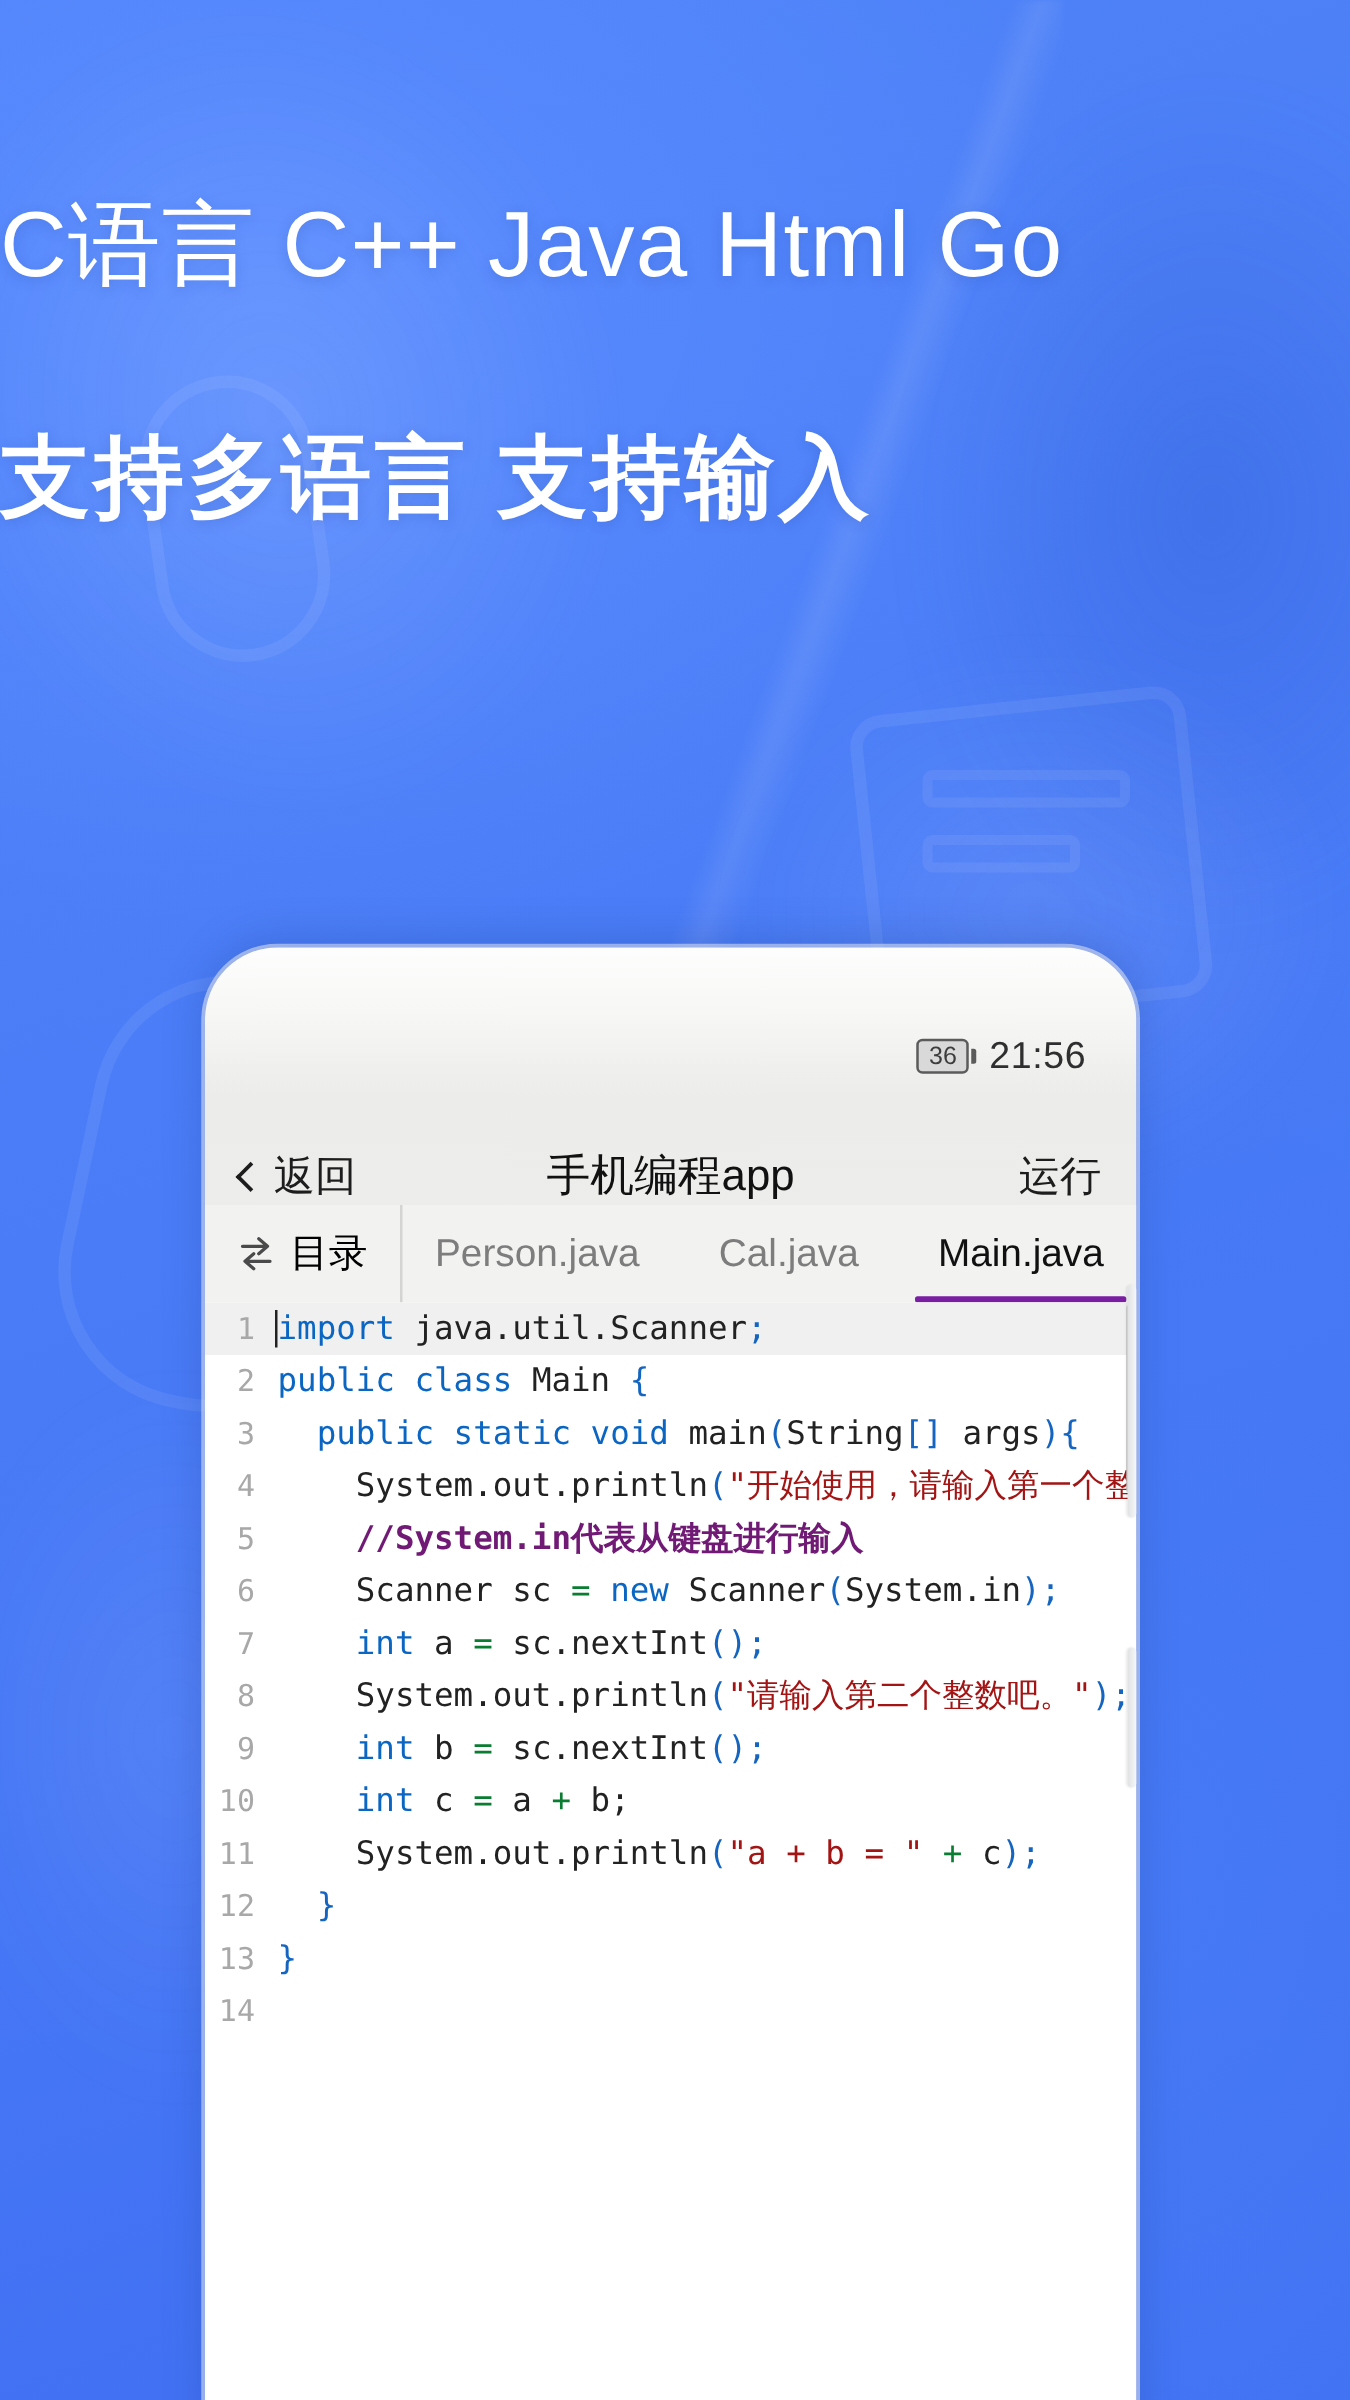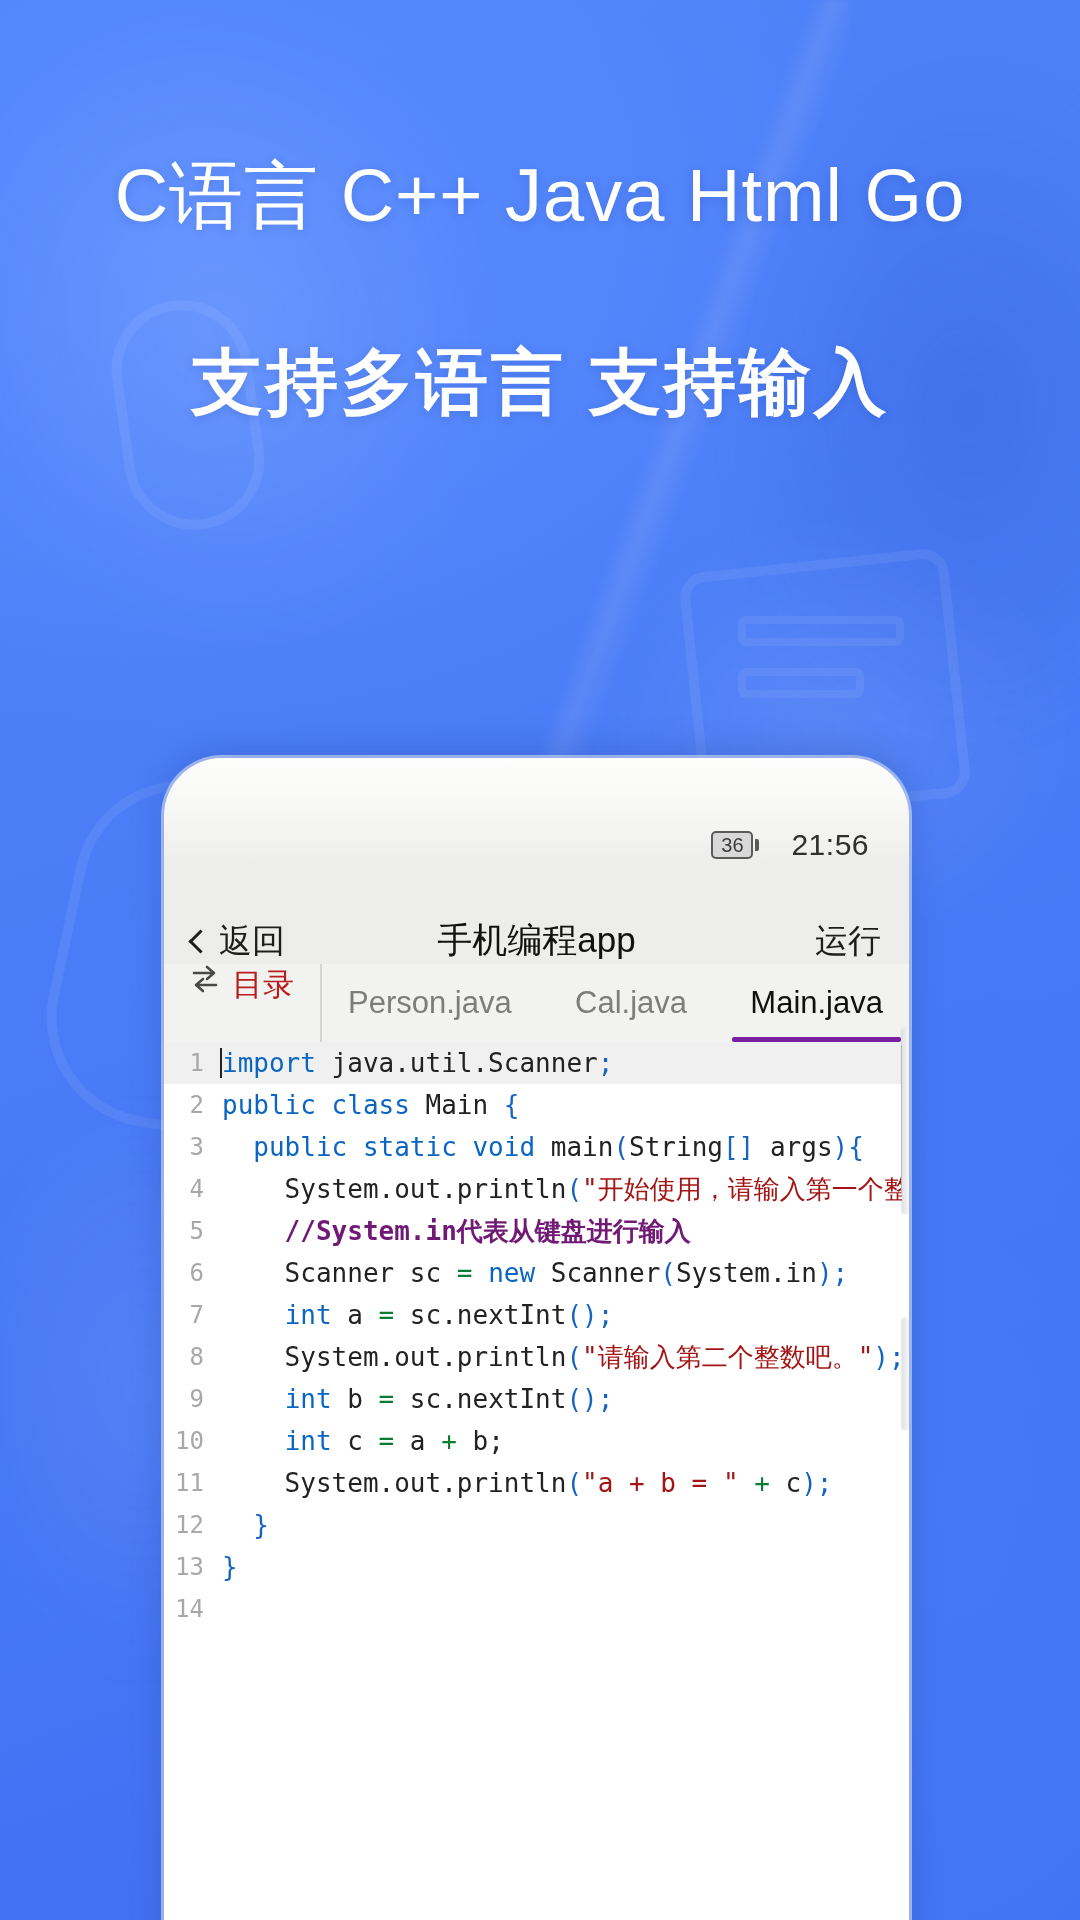--- a/index.html
+++ b/index.html
@@ -68,21 +68,21 @@
     position: absolute;
     left: 520px; top: 0px;
     width: 330px; height: 820px;
     background: linear-gradient(110deg, rgba(255,255,255,0) 46%, rgba(255,255,255,0.09) 50%, rgba(255,255,255,0) 55%);
     filter: blur(2px);
   }
   
   .headline {
     position: absolute;
     left: 0; right: 0;
-    text-align: center;
+    text-align: left;
     color: #ffffff;
     font-weight: 400;
     letter-spacing: 1px;
     white-space: nowrap;
     text-shadow: 0 2px 10px rgba(20,50,140,0.18);
   }
   #headline-1 { top: 150px; font-size: 74px; line-height: 92px; }
   #headline-2 { top: 336px; font-size: 72px; line-height: 92px; font-weight: 700; letter-spacing: 3px; }
 
   
@@ -147,21 +147,21 @@
     color: #3c3c3c;
     background: #d9d9d9;
     min-width: 30px;
     text-align: center;
   }
   .battery-cap {
     width: 4px; height: 12px;
     background: #5b5b5b;
     border-radius: 0 2px 2px 0;
   }
-  #status-time { font-size: 30px; color: #2f2f2f; letter-spacing: 0.5px; margin-left: 22px; }
+  #status-time { font-size: 30px; color: #2f2f2f; letter-spacing: 0.5px; }
 
   
   #navbar {
     position: absolute;
     left: 0; top: 120px;
     width: 100%;
     height: 86px;
     display: flex;
     align-items: flex-end;
     box-sizing: border-box;
@@ -202,25 +202,25 @@
     left: 0; top: 206px;
     width: 100%;
     height: 78px;
     display: flex;
     align-items: stretch;
     background: #f2f2f0;
     box-sizing: border-box;
   }
   #tab-catalog {
     display: flex;
-    align-items: flex-start;
+    align-items: center;
     gap: 10px;
     padding: 0 26px 0 24px;
     border-right: 2px solid #d4d4d2;
-    color: #b91c1c;
+    color: #000000;
     font-size: 31px;
   }
   #tab-catalog svg { display: block; }
   .file-tabs {
     display: flex;
     align-items: stretch;
     flex: 1;
     overflow: hidden;
     justify-content: space-between;
   }

